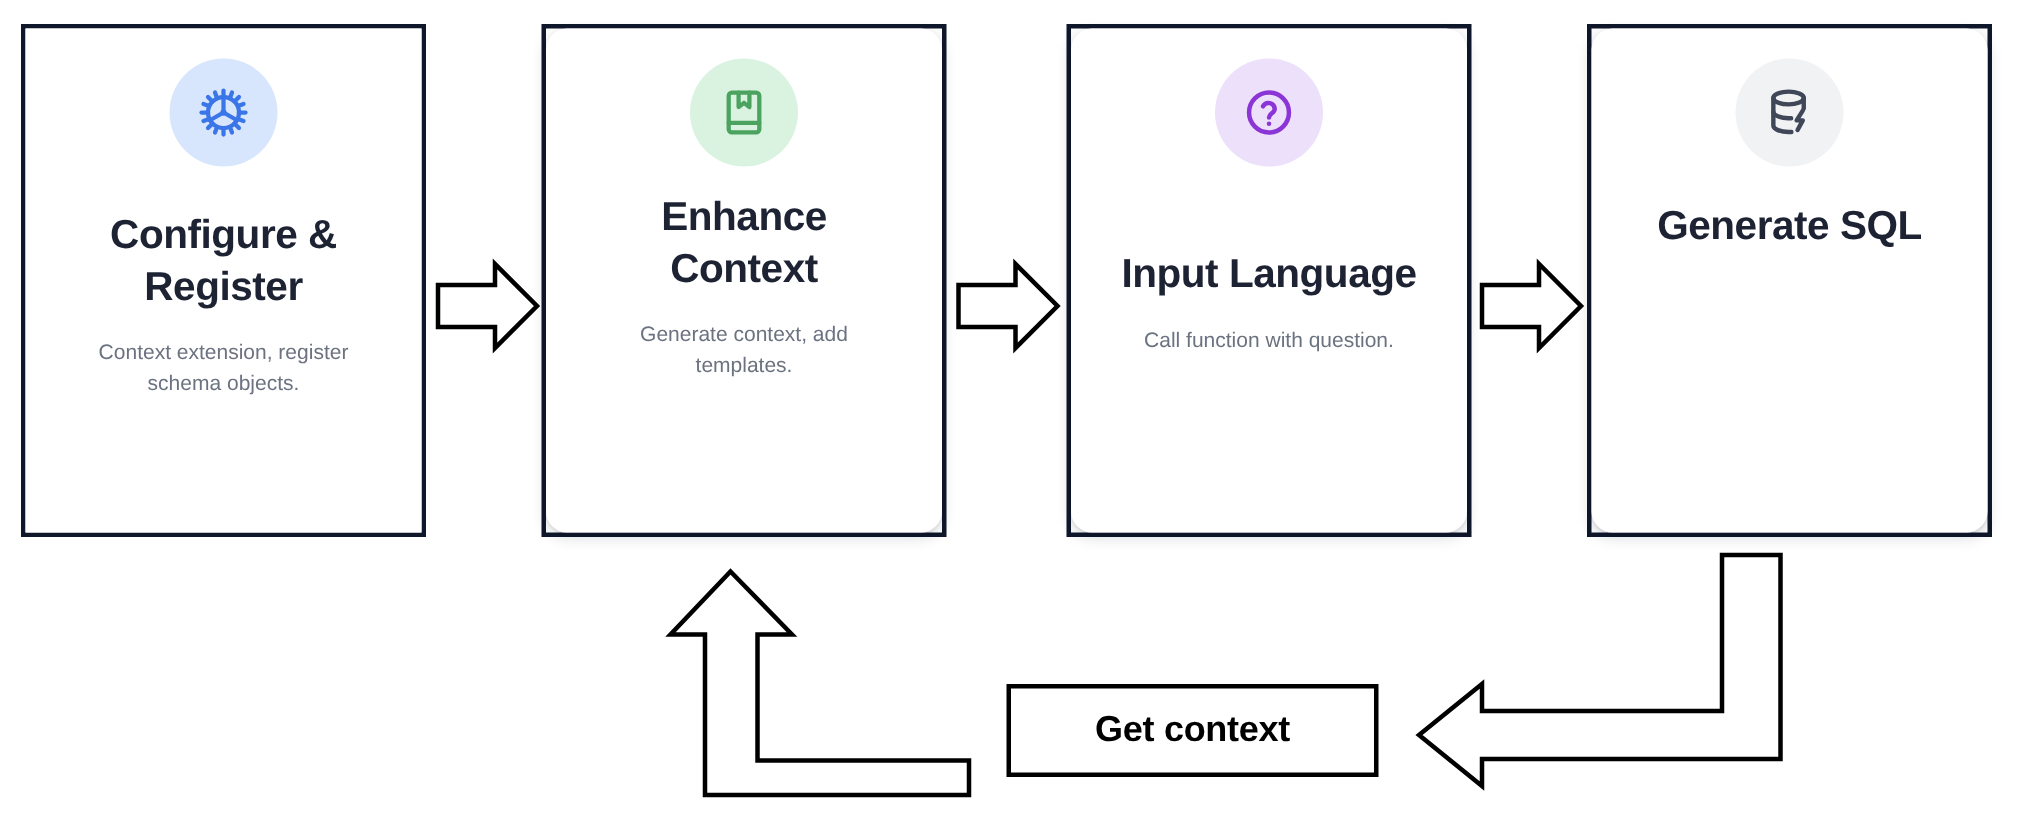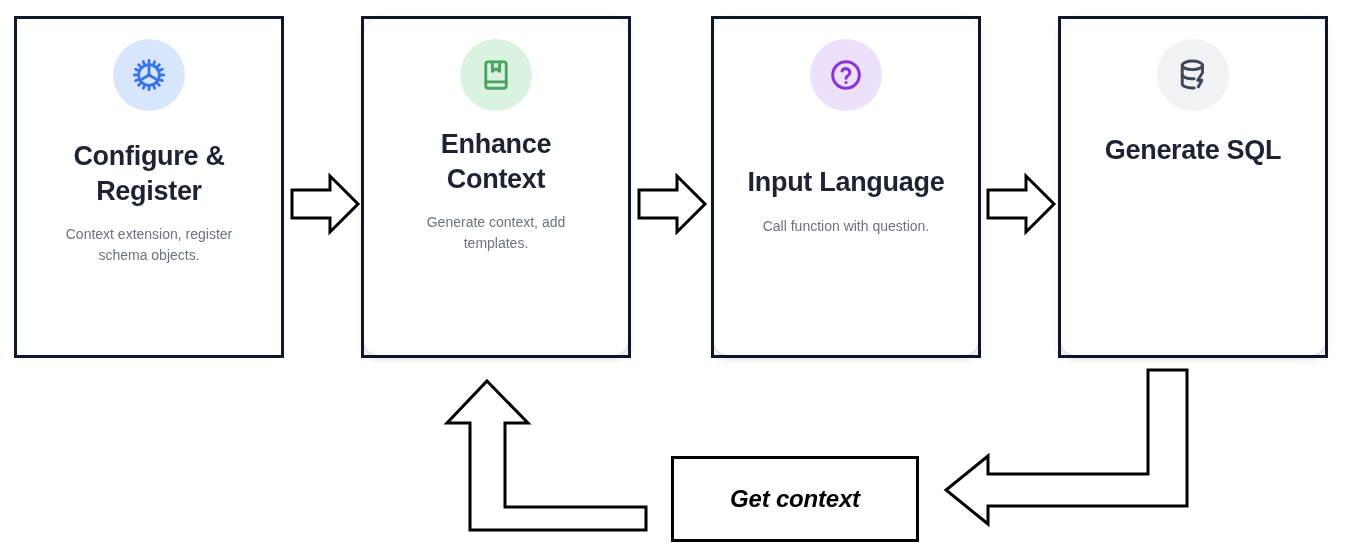--- a/index.html
+++ b/index.html
@@ -97,28 +97,27 @@
     stroke-width: 3;
     stroke-linejoin: miter;
   }
 
   
   #get-context-box {
     position: absolute;
     left: 671px;
     top: 456px;
     width: 248px;
-    height: 86px;
+    height: 62px;
     box-sizing: border-box;
     border: 3px solid #000000;
     background: #ffffff;
     display: flex;
     align-items: center;
     justify-content: center;
-    font-style: italic;
   }
   #get-context-box .label {
     font-size: 24px;
     font-weight: bold;
     color: #000000;
     letter-spacing: -0.2px;
   }
 </style>
 </head>
 <body>

